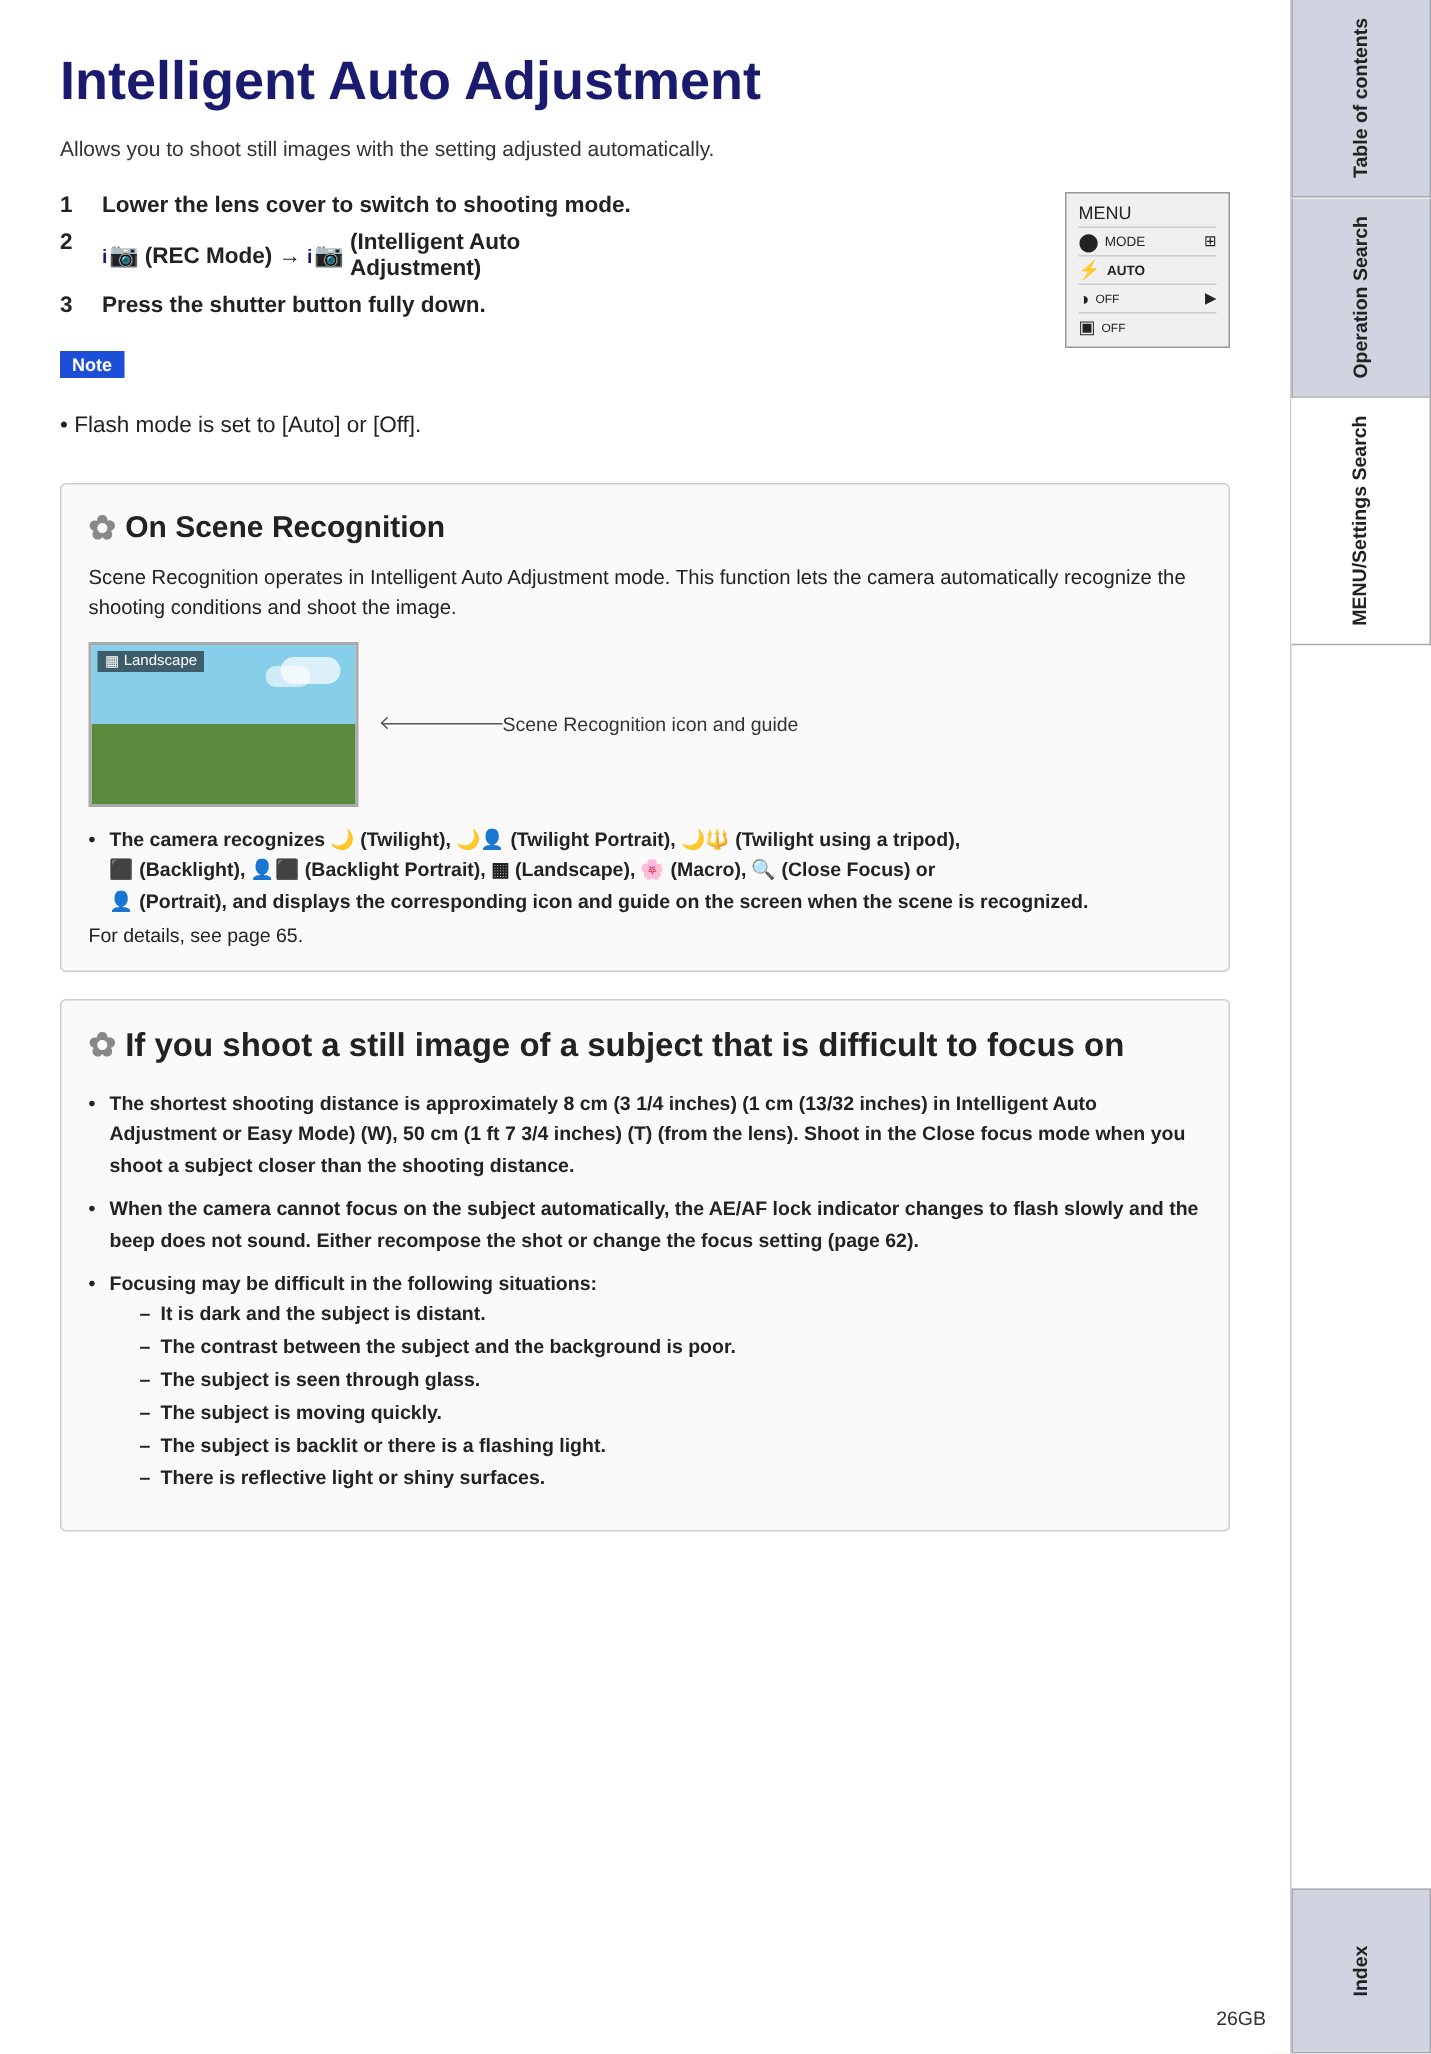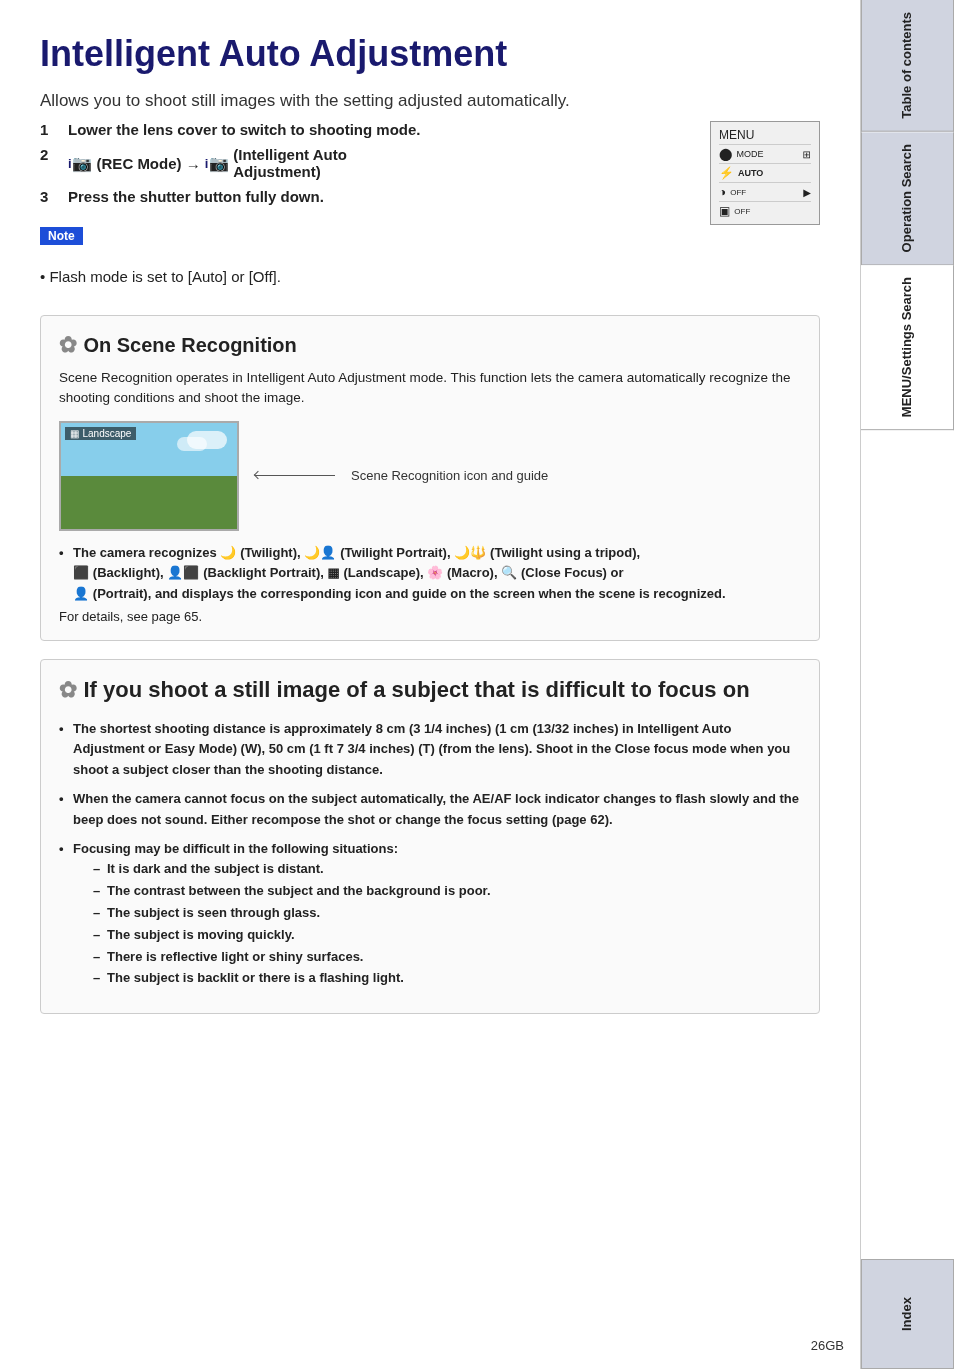--- a/index.html
+++ b/index.html
@@ -61,23 +61,23 @@
       flex: 1;
     }
     .page-title {
       font-size: 36px;
       font-weight: bold;
       color: #1a1a6e;
       margin-bottom: 16px;
       line-height: 1.2;
     }
     .subtitle {
-      font-size: 17px;
+      font-size: 14px;
       color: #333;
-      margin-bottom: 10px;
+      margin-bottom: 21px;
     }
     .steps {
       margin-bottom: 14px;
     }
     .step {
       display: flex;
       align-items: flex-start;
       margin-bottom: 8px;
       font-size: 15px;
       font-weight: bold;
@@ -335,21 +335,21 @@
       <div class="scene-demo">
         <div class="camera-preview">
           <div class="preview-label">
             <span>▦</span>
             <span>Landscape</span>
           </div>
 
           <div style="position:absolute;top:8px;right:10px;width:40px;height:18px;background:rgba(255,255,255,0.7);border-radius:10px;"></div>
           <div style="position:absolute;top:14px;right:30px;width:30px;height:14px;background:rgba(255,255,255,0.6);border-radius:8px;"></div>
         </div>
-        <div style="display:flex;align-items:center;gap:16px;justify-content:space-between;">
+        <div style="display:flex;align-items:center;gap:0;justify-content:space-between;">
           <div style="width:80px;height:1px;background:#555;position:relative;">
             <div style="position:absolute;left:0;top:-3px;width:6px;height:6px;border-top:1px solid #555;border-left:1px solid #555;transform:rotate(-45deg);"></div>
           </div>
           <span class="scene-guide-label">Scene Recognition icon and guide</span>
         </div>
       </div>
 
       <ul class="bullet-list">
         <li>
           <span>The camera recognizes </span>
@@ -385,22 +385,22 @@
       <ul class="bullet-list focus-bullets">
         <li>The shortest shooting distance is approximately 8 cm (3 1/4 inches) (1 cm (13/32 inches) in Intelligent Auto Adjustment or Easy Mode) (W), 50 cm (1 ft 7 3/4 inches) (T) (from the lens). Shoot in the Close focus mode when you shoot a subject closer than the shooting distance.</li>
         <li>When the camera cannot focus on the subject automatically, the AE/AF lock indicator changes to flash slowly and the beep does not sound. Either recompose the shot or change the focus setting (page 62).</li>
         <li>
           <span>Focusing may be difficult in the following situations:</span>
           <ul class="sub-bullets">
             <li>It is dark and the subject is distant.</li>
             <li>The contrast between the subject and the background is poor.</li>
             <li>The subject is seen through glass.</li>
             <li>The subject is moving quickly.</li>
+            <li>The subject is backlit or there is a flashing light.</li>
             <li>There is reflective light or shiny surfaces.</li>
-            <li>The subject is backlit or there is a flashing light.</li>
           </ul>
         </li>
       </ul>
     </div>
 
     <div class="page-number">26GB</div>
   </div>
 
   <div class="sidebar">
     <div class="sidebar-tab">Table of contents</div>

